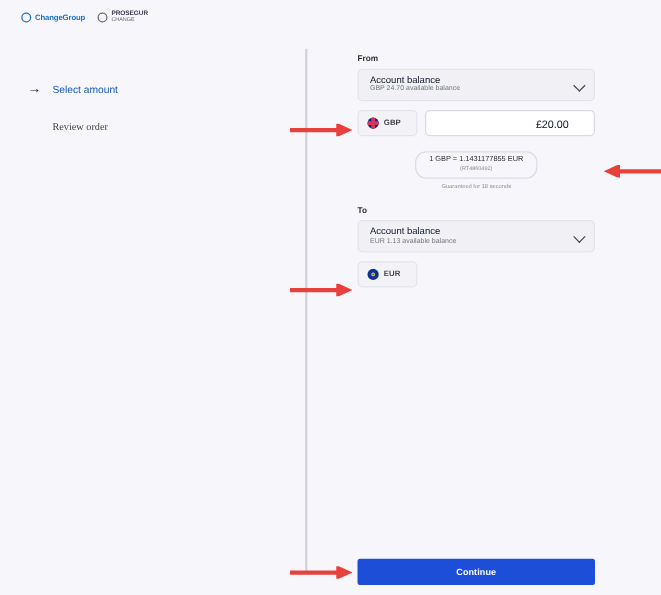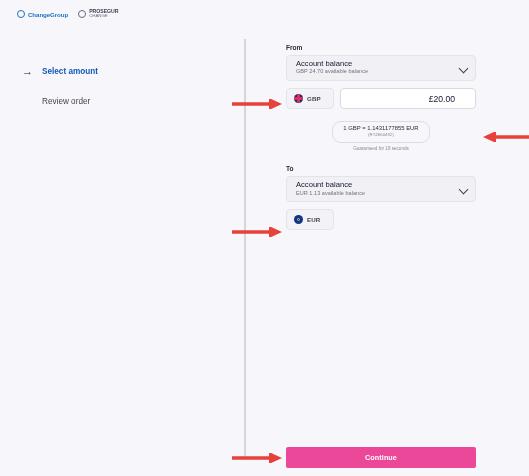--- a/index.html
+++ b/index.html
@@ -82,26 +82,27 @@
     width: 14px;
     color: #11172b;
     font-size: 11px;
     line-height: 1;
     display: flex;
     align-items: center;
   }
   .step-spacer { width: 14px; }
   .step-label-active {
     font-size: 8.2px;
-    font-weight: bold;
+    font-weight: normal;
     color: #1357b8;
   }
   .step-label {
     font-size: 8.2px;
     color: #43434f;
+    font-family: Liberation Serif, serif;
   }
 
   
   .divider {
     position: absolute;
     left: 244px;
     top: 39px;
     width: 1.5px;
     height: 420px;
     background: #d5d5de;
@@ -281,21 +282,21 @@
     letter-spacing: -0.1px;
   }
 
   
   .continue-btn {
     position: absolute;
     left: 286px;
     top: 447px;
     width: 190px;
     height: 21px;
-    background: #ec4899;
+    background: #1d4ed8;
     border: none;
     border-radius: 2px;
     color: #ffffff;
     font-size: 7.2px;
     font-weight: bold;
     font-family: "Liberation Sans", sans-serif;
     cursor: pointer;
     letter-spacing: 0.1px;
   }
 

